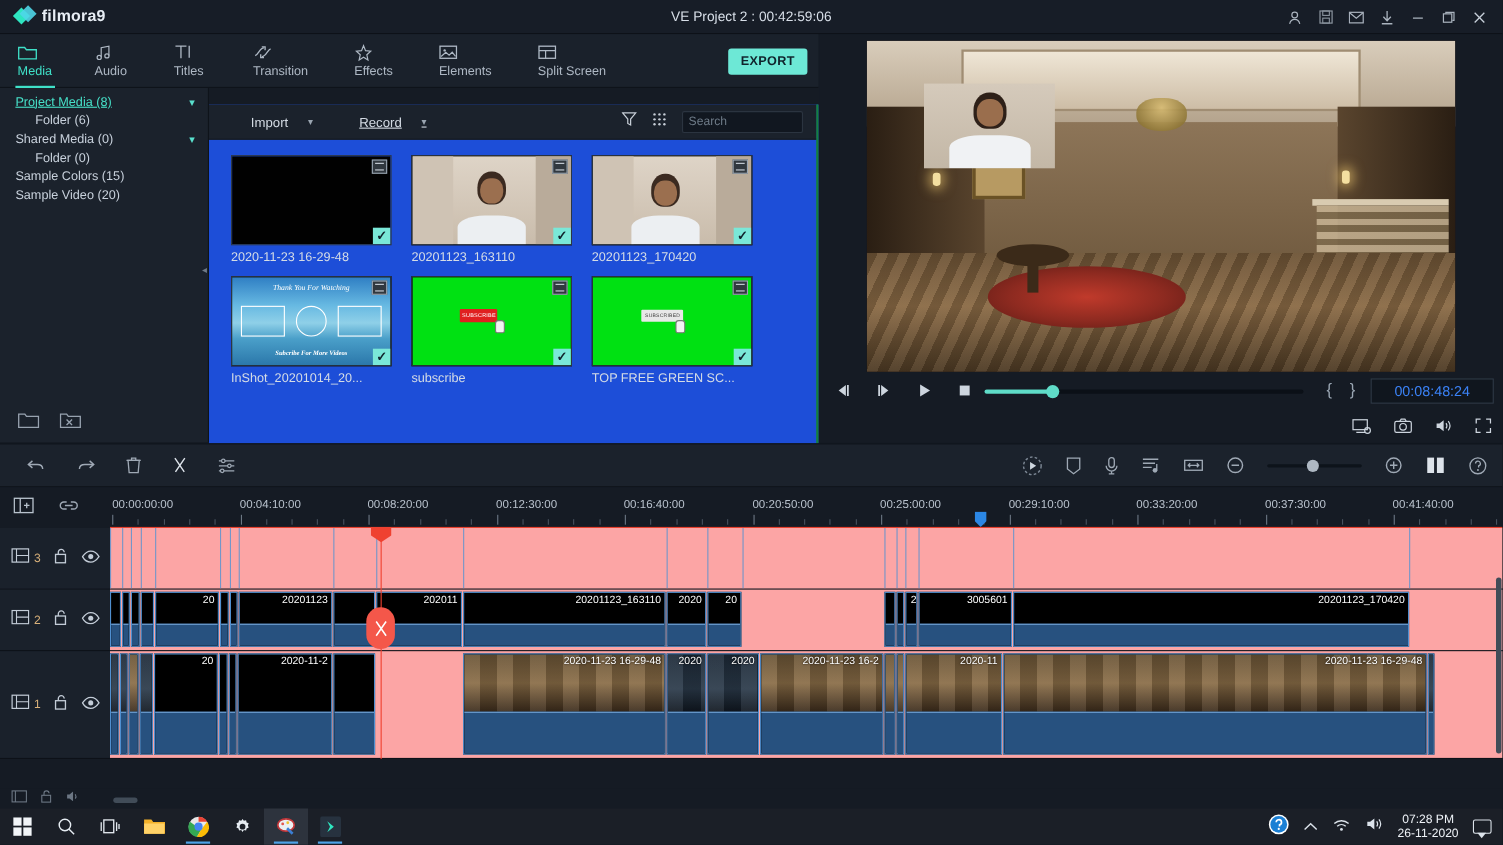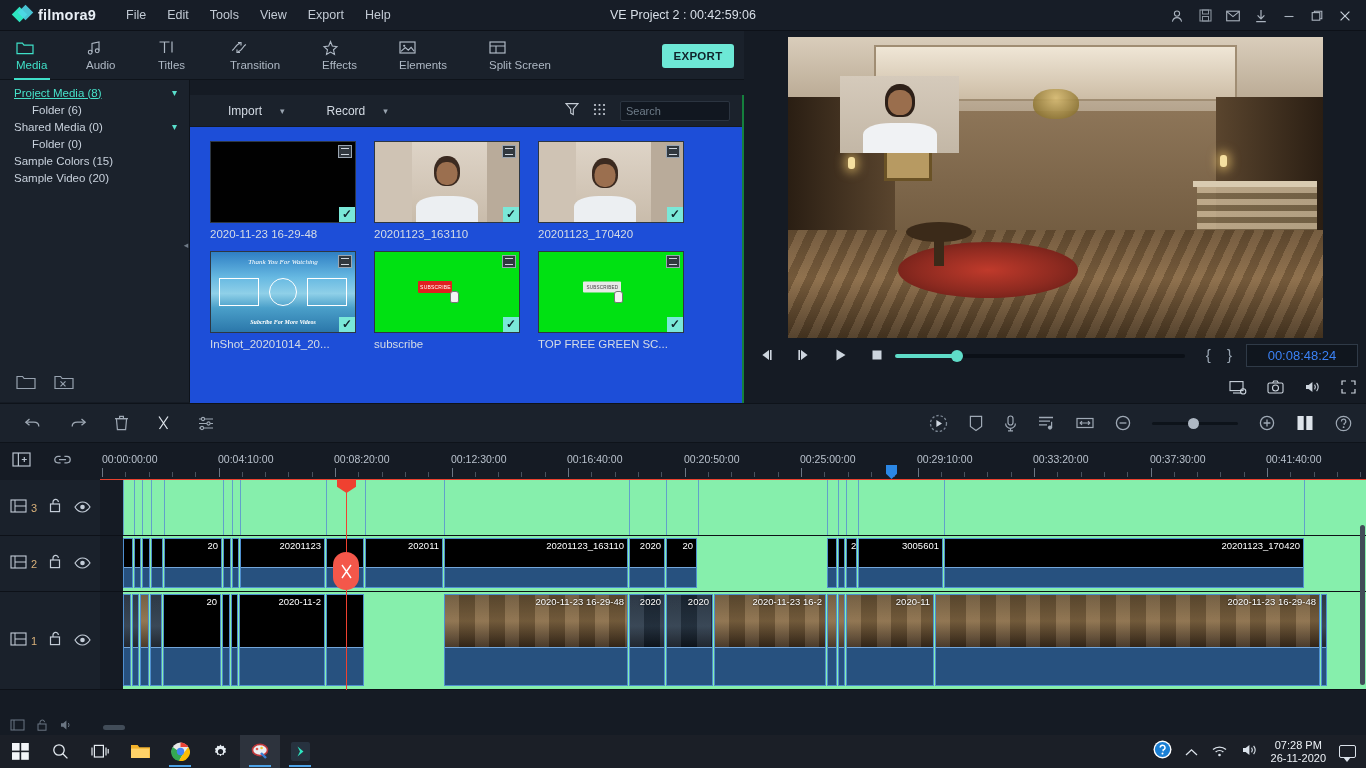--- a/index.html
+++ b/index.html
@@ -270,21 +270,21 @@
   .rl-mintick { position: absolute; top: 29px; width: 1px; height: 5px; background: #48525e; }
   .tl-redline { position: absolute; left: 100px; right: 0; top: 36px; height: 1px; background: #e8412e; }
 
   .tracks { position: absolute; left: 0; top: 37px; width: 1366px; height: 255px; }
   .trk { position: relative; border-bottom: 1px solid #0d1118; }
   .trk-head {
     position: absolute; left: 0; top: 0; width: 100px; height: 100%;
     background: #1a212b; display: flex; align-items: center; gap: 12px; padding-left: 10px;
   }
   .trk-head .num { color: #d9b17a; font-size: 11px; margin-left: -8px; }
-  .trk-body { position: absolute; left: 100px; right: 0; top: 0; bottom: 0; background: #86efac; overflow: hidden; margin-left: 23px; }
+  .trk-body { position: absolute; left: 100px; right: 0; top: 0; bottom: 0; background: #fca5a5; overflow: hidden; }
 
   .clip {
     position: absolute; top: 2px; bottom: 3px; background: #000;
     border: 1px solid #4f8fd0; overflow: hidden;
   }
   .clip .cname {
     position: absolute; left: 4px; top: 1px; right: 3px; font-size: 9.5px; color: #fff;
     white-space: nowrap; text-align: right; text-shadow: 0 0 2px #000;
   }
   .clip .audio {
@@ -342,28 +342,20 @@
 </head>
 <body>
 
 <div class="app">
 
   <div class="titlebar">
     <div class="logo-wrap">
       <span class="logo-mark"></span>
       <span class="logo-text">filmora9</span>
     </div>
-    <div class="menu">
-      <div class="menu-item">File</div>
-      <div class="menu-item">Edit</div>
-      <div class="menu-item">Tools</div>
-      <div class="menu-item">View</div>
-      <div class="menu-item">Export</div>
-      <div class="menu-item">Help</div>
-    </div>
     <div class="proj-title">VE Project 2 : 00:42:59:06</div>
     <div class="tb-icons">
       <div class="tb-ic">
         <svg width="14" height="14" viewBox="0 0 14 14">
             <circle cx="7" cy="4.6" r="2.6" fill="none" stroke="#aab3be" stroke-width="1.1"></circle>
             <path d="M2.4 12.6c.6-2.7 2.4-4 4.6-4s4 1.3 4.6 4" fill="none" stroke="#aab3be" stroke-width="1.1"></path>
           </svg>
       </div>
       <div class="tb-ic">
         <svg width="13" height="13" viewBox="0 0 13 13">
@@ -506,21 +498,21 @@
       </span>
     </div>
   </div>
 
   <div class="mediapanel">
     <div class="mp-toolbar">
       <div class="mp-btn" style="margin-left:38px;">
         <span>Import</span>
         <span class="cv">▾</span>
       </div>
-      <div class="mp-btn" style="margin-left:42px;">
+      <div class="mp-btn" style="margin-left:42px;text-decoration:underline;">
         <span>Record</span>
         <span class="cv">▾</span>
       </div>
       <div class="mp-right">
         <span>
           <svg width="14" height="14" viewBox="0 0 14 14">
               <path d="M1 1.6h12L8.3 7.2v5.4l-2.6-1.4V7.2z" fill="none" stroke="#c6cdd6" stroke-width="1.1"></path>
             </svg>
         </span>
         <span>

